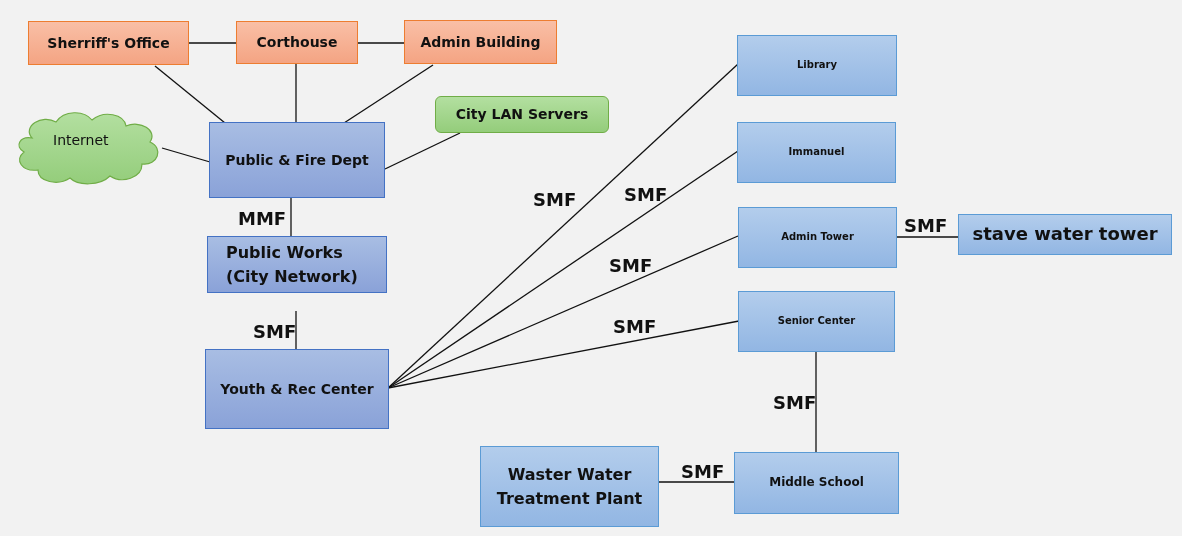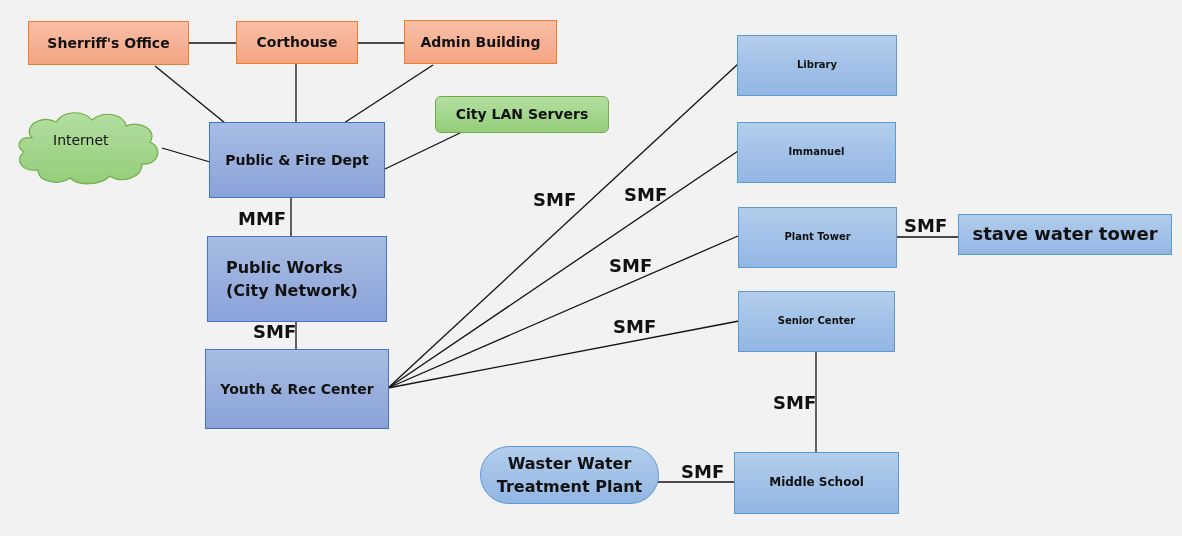--- a/index.html
+++ b/index.html
@@ -63,50 +63,50 @@
 <div class="cloud-text" style="left:53px;top:132px;">Internet</div>
 
 <div class="node green" style="left:435px;top:96px;width:174px;height:37px;">
     <span>City LAN Servers</span>
   </div>
 
 <div class="node blue" style="left:209px;top:122px;width:176px;height:76px;">
     <span>Public &amp; Fire Dept</span>
   </div>
 
-<div class="node blue left" style="left:207px;top:236px;width:180px;height:86px;font-size:16px;">
+<div class="node blue left" style="left:207px;top:236px;width:180px;height:57px;font-size:16px;">
   <div>
       <div>Public Works</div>
       <div>(City Network)</div>
     </div>
 </div>
 
 <div class="node blue" style="left:205px;top:349px;width:184px;height:80px;">
     <span>Youth &amp; Rec Center</span>
   </div>
 
 <div class="node lblue" style="left:737px;top:35px;width:160px;height:61px;">
     <span>Library</span>
   </div>
 <div class="node lblue" style="left:737px;top:122px;width:159px;height:61px;">
     <span>Immanuel</span>
   </div>
 <div class="node lblue" style="left:738px;top:207px;width:159px;height:61px;">
-    <span>Plant Tower</span>
+    <span>Admin Tower</span>
   </div>
 <div class="node lblue" style="left:958px;top:214px;width:214px;height:41px;font-size:18px;">
     <span>stave water tower</span>
   </div>
 <div class="node lblue" style="left:738px;top:291px;width:157px;height:61px;">
     <span>Senior Center</span>
   </div>
 <div class="node lblue" style="left:734px;top:452px;width:165px;height:62px;font-size:12px;">
     <span>Middle School</span>
   </div>
-<div class="node lblue" style="left:480px;top:446px;width:179px;height:58px;font-size:16px;border-radius:29px;">
+<div class="node lblue" style="left:480px;top:446px;width:179px;height:81px;font-size:16px;">
   <div>
       <div>Waster Water</div>
       <div>Treatment Plant</div>
     </div>
 </div>
 
 <div class="lbl" style="left:238px;top:208px;">MMF</div>
 <div class="lbl" style="left:253px;top:321px;">SMF</div>
 <div class="lbl" style="left:533px;top:189px;">SMF</div>
 <div class="lbl" style="left:624px;top:184px;">SMF</div>

